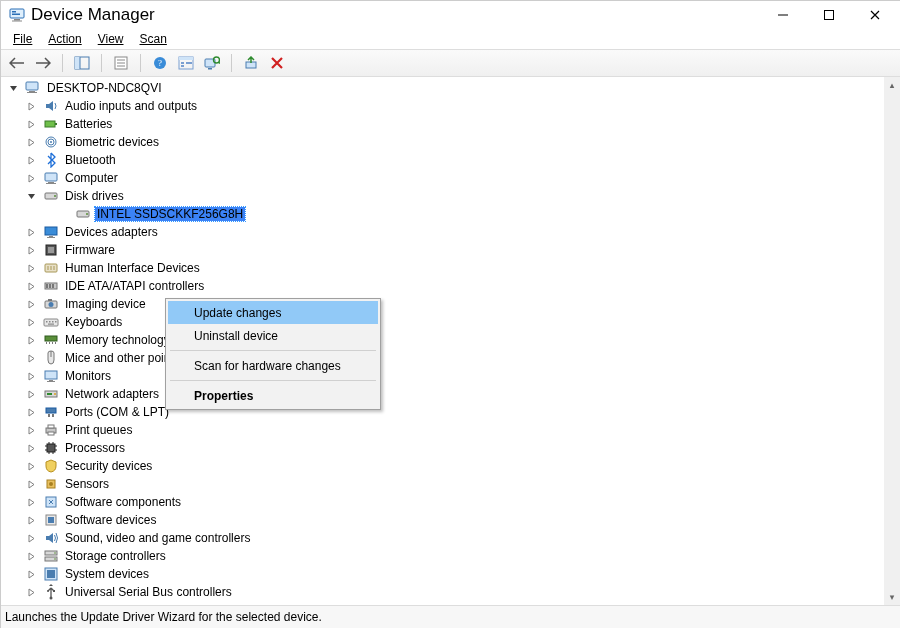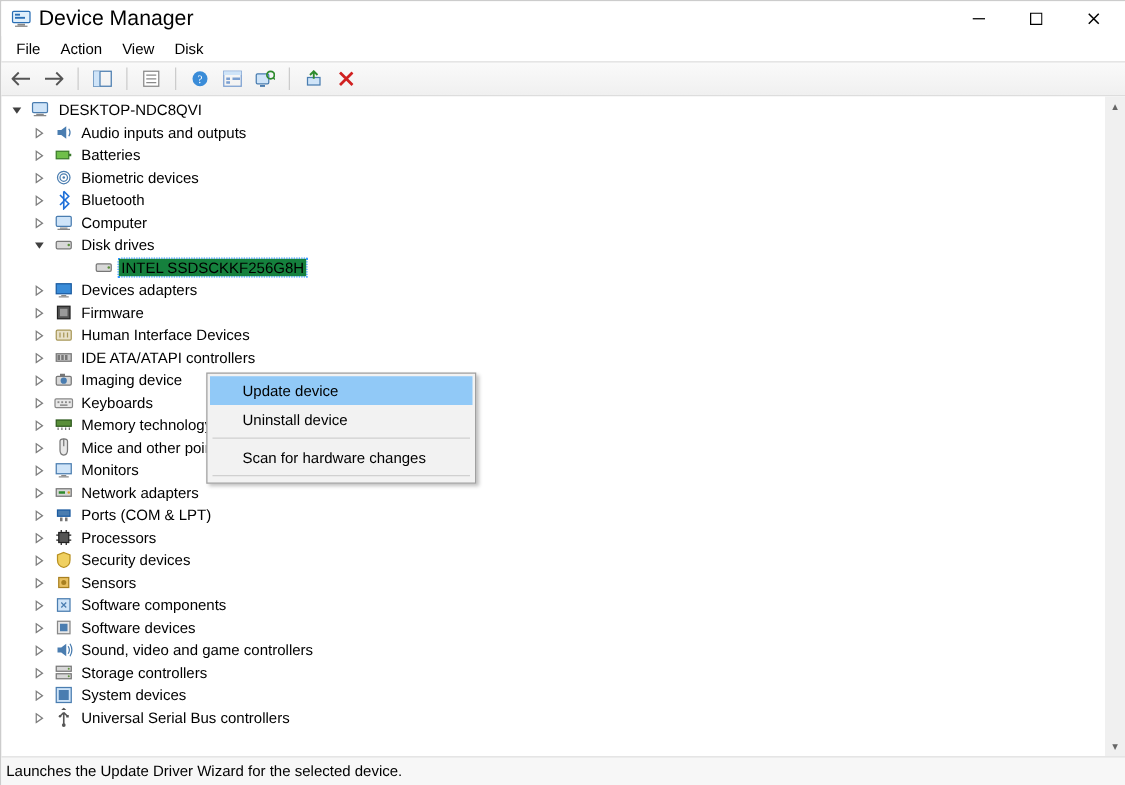--- a/index.html
+++ b/index.html
@@ -42,20 +42,21 @@
   .menubar {
     height: 20px;
     display: flex;
     align-items: center;
     padding: 0 4px;
     font-size: 12px;
   }
   .menubar .menu-item {
     padding: 2px 8px;
     cursor: default;
+    text-decoration: underline;
   }
 
   
   .toolbar {
     height: 28px;
     display: flex;
     align-items: center;
     border-top: 1px solid #ddd;
     border-bottom: 1px solid #ddd;
     background: linear-gradient(#fafafa, #f0f0f0);
@@ -100,21 +101,21 @@
   }
   .tree-row .expander {
     width: 14px; text-align: center; color: #666; font-size: 10px;
     display: inline-block;
   }
   .tree-row .icon {
     width: 16px; height: 16px; display:inline-flex; align-items:center; justify-content:center;
     margin: 0 4px 0 2px;
   }
   .tree-row.selected .label-wrap {
-    background: #15803d;
+    background: #3b82f6;
     outline: 1px dotted #3399ff;
     text-align: center;
   }
   .label-wrap { padding: 0 2px; }
   .indent { display:inline-block; }
 
   
   .context-menu {
     position: absolute;
     left: 164px;
@@ -181,21 +182,21 @@
           <path d="M1 1 L9 9 M9 1 L1 9" stroke="currentColor" stroke-width="1.2"></path>
         </svg>
     </div>
   </div>
 </div>
 
 <div class="menubar">
   <div class="menu-item">File</div>
   <div class="menu-item">Action</div>
   <div class="menu-item">View</div>
-  <div class="menu-item">Disk</div>
+  <div class="menu-item">Scan</div>
 </div>
 
 <div class="toolbar">
   <div class="tb-btn" title="Back">
     <svg width="16" height="12" viewBox="0 0 16 12">
         <path d="M6 1 L1 6 L6 11 M1 6 H15" fill="none" stroke="#555" stroke-width="1.5"></path>
       </svg>
   </div>
   <div class="tb-btn" title="Forward">
     <svg width="16" height="12" viewBox="0 0 16 12">
@@ -550,20 +551,36 @@
           </svg>
         </span>
         <span class="icon">
           <svg width="16" height="16" viewBox="0 0 16 16">
             <rect x="3" y="4" width="10" height="5" fill="#4a7db0" stroke="#1a5aa0"></rect>
             <rect x="5" y="10" width="2" height="3" fill="#777"></rect>
             <rect x="9" y="10" width="2" height="3" fill="#777"></rect>
           </svg>
         </span>
         <span class="label-wrap">Ports (COM &amp; LPT)</span>
+      </div>
+      <div class="tree-row">
+        <span class="indent" style="width: 22px;"></span>
+        <span class="expander">
+          <svg width="9" height="9" viewBox="0 0 9 9">
+            <path d="M2 1 L7 4.5 L2 8 Z" fill="none" stroke="#808080"></path>
+          </svg>
+        </span>
+        <span class="icon">
+          <svg width="16" height="16" viewBox="0 0 16 16">
+            <rect x="3" y="6" width="10" height="5" fill="#c8c8c8" stroke="#777"></rect>
+            <rect x="5" y="3" width="6" height="3" fill="#fff" stroke="#777"></rect>
+            <rect x="5" y="10" width="6" height="3" fill="#fff" stroke="#777"></rect>
+          </svg>
+        </span>
+        <span class="label-wrap">Print queues</span>
       </div>
       <div class="tree-row">
         <span class="indent" style="width: 22px;"></span>
         <span class="expander">
           <svg width="9" height="9" viewBox="0 0 9 9">
             <path d="M2 1 L7 4.5 L2 8 Z" fill="none" stroke="#808080"></path>
           </svg>
         </span>
         <span class="icon">
           <svg width="16" height="16" viewBox="0 0 16 16">
@@ -704,23 +721,24 @@
         </span>
         <span class="label-wrap">Universal Serial Bus controllers</span>
       </div>
     </div>
   <div class="vscroll">
     <div class="arrow">▴</div>
     <div class="arrow">▾</div>
   </div>
 
   <div class="context-menu">
-    <div class="cm-item highlight">Update device</div>
+    <div class="cm-item highlight">Update changes</div>
     <div class="cm-item">Uninstall device</div>
     <div class="cm-sep"></div>
     <div class="cm-item">Scan for hardware changes</div>
     <div class="cm-sep"></div>
+    <div class="cm-item bold">Properties</div>
   </div>
 </div>
 
 <div class="statusbar">
   <span>Launches the Update Driver Wizard for the selected device.</span>
 </div>
 
 </body></html>

